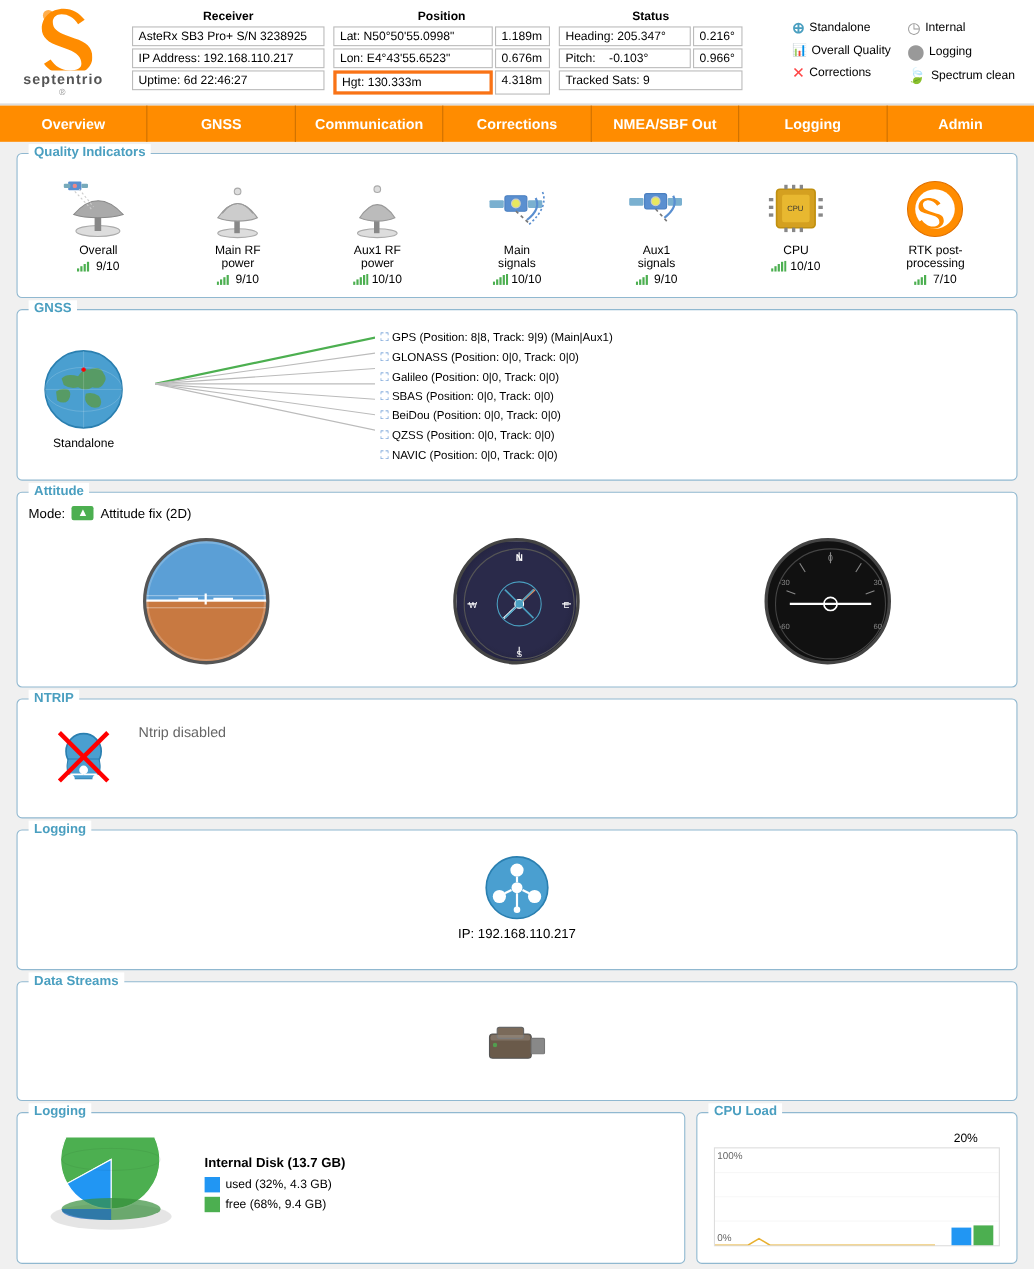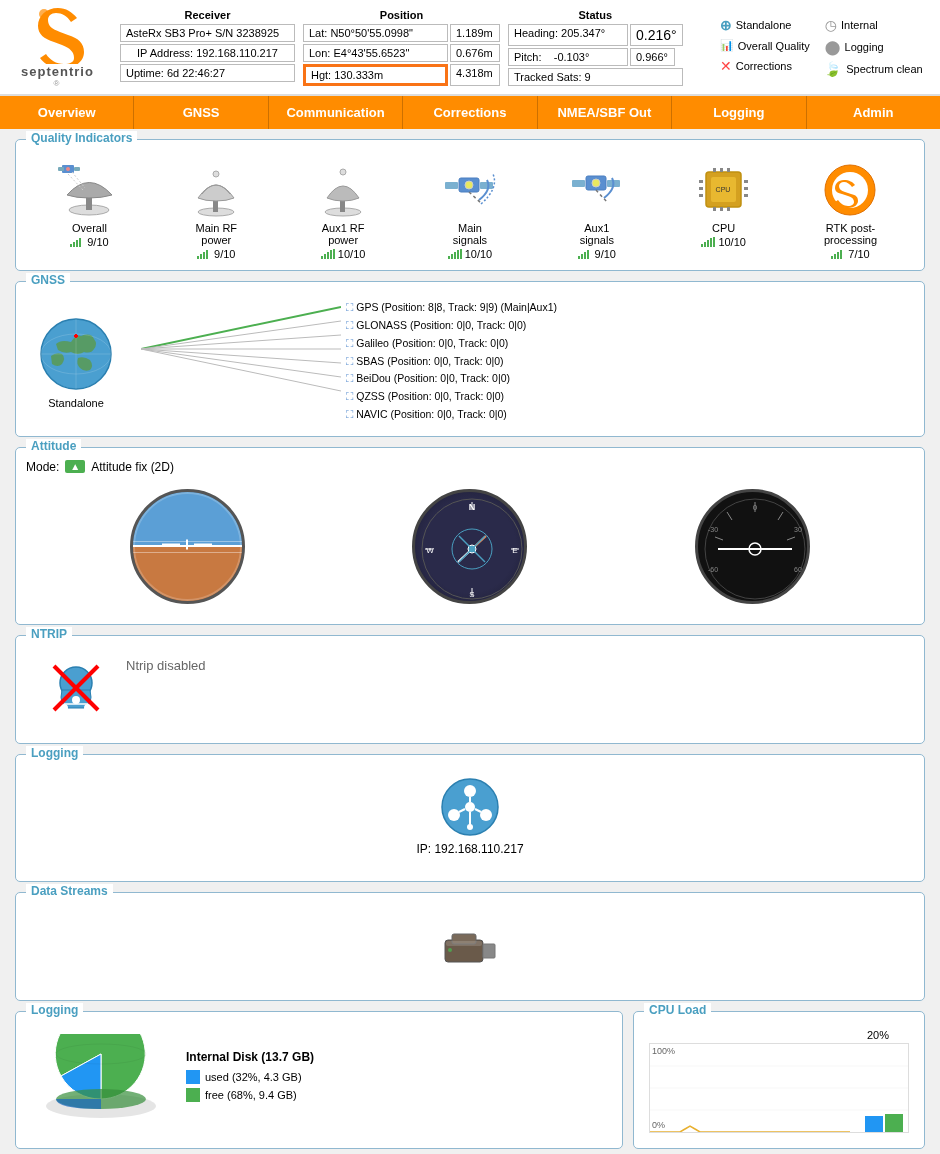--- a/index.html
+++ b/index.html
@@ -18,21 +18,21 @@
     </svg>
     <span style="font-size:13px; font-weight:bold; color:#555; letter-spacing:1px;">septentrio</span>
     <span style="font-size:8px; color:#999; letter-spacing:2px;">®</span>
   </div>
 
   <div style="display:flex; gap:8px; flex:1;">
 
     <div style="display:flex; flex-direction:column;">
       <div style="font-size:11px; font-weight:bold; text-align:center; margin-bottom:3px;">Receiver</div>
       <div style="border:1px solid #bbb; padding:2px 5px; font-size:11px; background:white; margin-bottom:2px; min-width:175px;">AsteRx SB3 Pro+ S/N 3238925</div>
-      <div style="border:1px solid #bbb; padding:2px 5px; font-size:11px; background:white; margin-bottom:2px;text-align:center;">IP Address: 192.168.110.217</div>
+      <div style="border:1px solid #bbb; padding:2px 5px; font-size:11px; background:white; margin-bottom:2px;">IP Address: 192.168.110.217</div>
       <div style="border:1px solid #bbb; padding:2px 5px; font-size:11px; background:white;">Uptime: 6d 22:46:27</div>
     </div>
 
     <div style="display:flex; flex-direction:column;">
       <div style="font-size:11px; font-weight:bold; text-align:center; margin-bottom:3px;">Position</div>
       <div style="display:flex; gap:2px; margin-bottom:2px;">
         <div style="border:1px solid #bbb; padding:2px 5px; font-size:11px; background:white; min-width:145px;">Lat: N50°50'55.0998"</div>
         <div style="border:1px solid #bbb; padding:2px 5px; font-size:11px; background:white; min-width:50px;">1.189m</div>
       </div>
       <div style="display:flex; gap:2px; margin-bottom:2px;">
@@ -42,21 +42,21 @@
       <div style="display:flex; gap:2px;">
         <div style="border:3px solid #f97316; padding:2px 5px; font-size:11px; background:white; min-width:145px;">Hgt: 130.333m</div>
         <div style="border:1px solid #bbb; padding:2px 5px; font-size:11px; background:white; min-width:50px;">4.318m</div>
       </div>
     </div>
 
     <div style="display:flex; flex-direction:column;">
       <div style="font-size:11px; font-weight:bold; text-align:center; margin-bottom:3px;">Status</div>
       <div style="display:flex; gap:2px; margin-bottom:2px;">
         <div style="border:1px solid #bbb; padding:2px 5px; font-size:11px; background:white; min-width:120px;">Heading: 205.347°</div>
-        <div style="border:1px solid #bbb; padding:2px 5px; font-size:14px; background:white; min-width:45px;">0.216°</div>
+        <div style="border:1px solid #bbb; padding:2px 5px; font-size:11px; background:white; min-width:45px;">0.216°</div>
       </div>
       <div style="display:flex; gap:2px; margin-bottom:2px;">
         <div style="border:1px solid #bbb; padding:2px 5px; font-size:11px; background:white; min-width:120px;">Pitch: &nbsp;&nbsp;&nbsp;-0.103°</div>
         <div style="border:1px solid #bbb; padding:2px 5px; font-size:11px; background:white; min-width:45px;">0.966°</div>
       </div>
       <div style="border:1px solid #bbb; padding:2px 5px; font-size:11px; background:white;">Tracked Sats: 9</div>
     </div>
   </div>
 
   <div style="display:flex; gap:15px; padding-left:10px; min-width:220px;">

